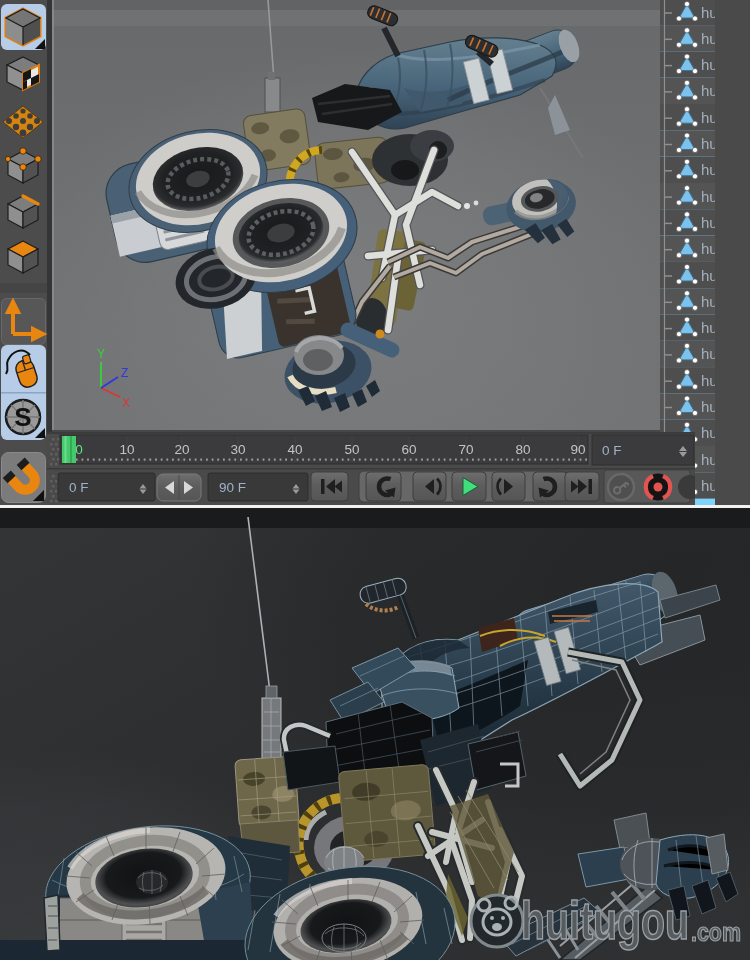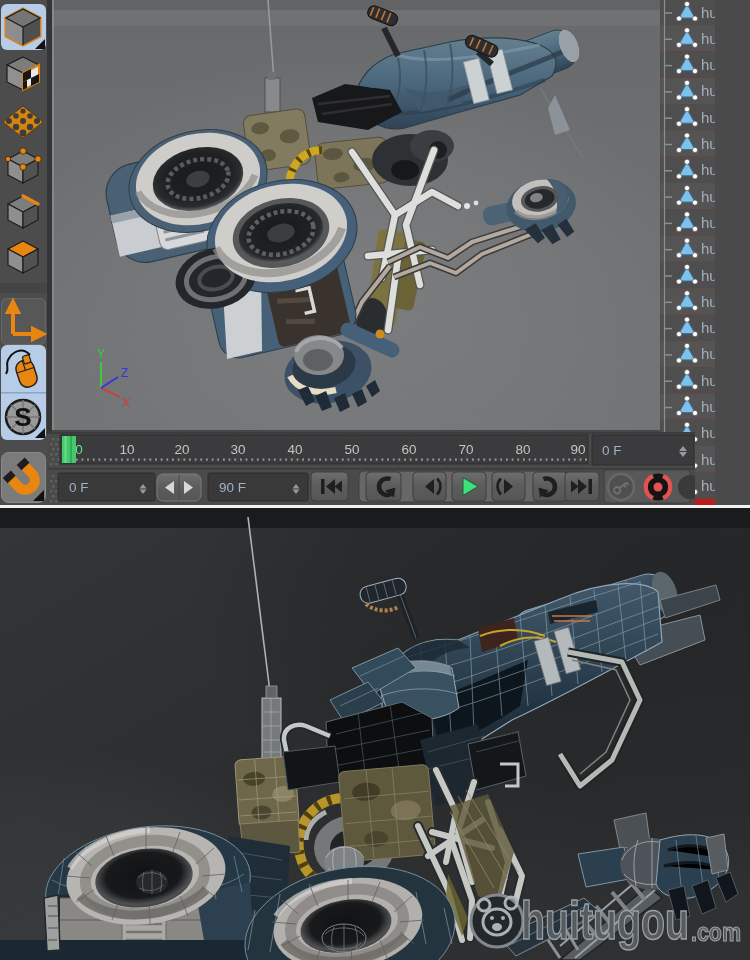--- a/index.html
+++ b/index.html
@@ -319,21 +319,21 @@
       <line x1="101" y1="388" x2="118" y2="377" stroke="#3434e0"></line>
       <text x="97" y="358" fill="#35d435">Y</text>
       <text x="121" y="377" fill="#3434e0">Z</text>
       <text x="122" y="407" fill="#e03434">X</text>
     </g>
   </svg>
   </div>
 
   <div class="abs" style="left:684px;top:0;width:11px;height:432px;background:#3e3e3e;"></div>
 
-  <div class="abs" id="rpanel" style="left:660px;top:0;width:55px;height:505px;background:#b91c1c;overflow:hidden;">
+  <div class="abs" id="rpanel" style="left:660px;top:0;width:55px;height:505px;background:#7dd3fc;overflow:hidden;">
   <svg width="55" height="505" viewBox="0 0 55 505">
   <rect x="0" y="-1.2" width="55" height="26.3" fill="#4e4e4e"></rect>
   <rect x="0" y="25.1" width="55" height="26.3" fill="#545454"></rect>
   <rect x="0" y="51.4" width="55" height="26.3" fill="#4e4e4e"></rect>
   <rect x="0" y="77.8" width="55" height="26.3" fill="#545454"></rect>
   <rect x="0" y="104.0" width="55" height="26.3" fill="#4e4e4e"></rect>
   <rect x="0" y="130.3" width="55" height="26.3" fill="#545454"></rect>
   <rect x="0" y="156.7" width="55" height="26.3" fill="#4e4e4e"></rect>
   <rect x="0" y="182.9" width="55" height="26.3" fill="#545454"></rect>
   <rect x="0" y="209.2" width="55" height="26.3" fill="#4e4e4e"></rect>

